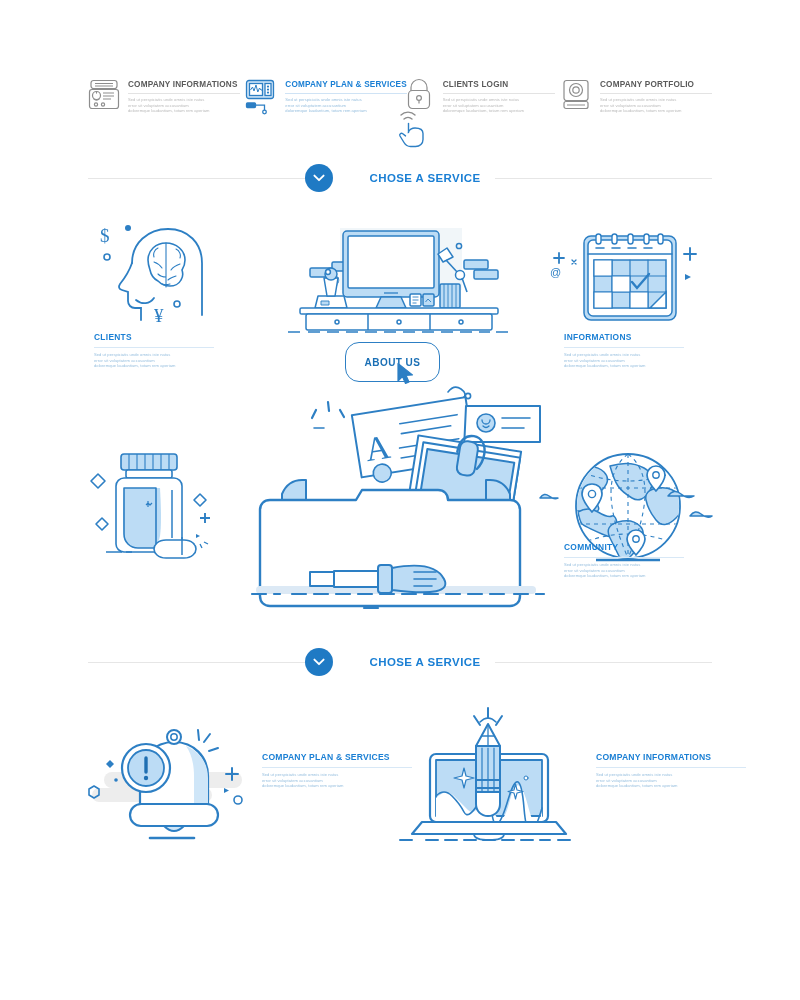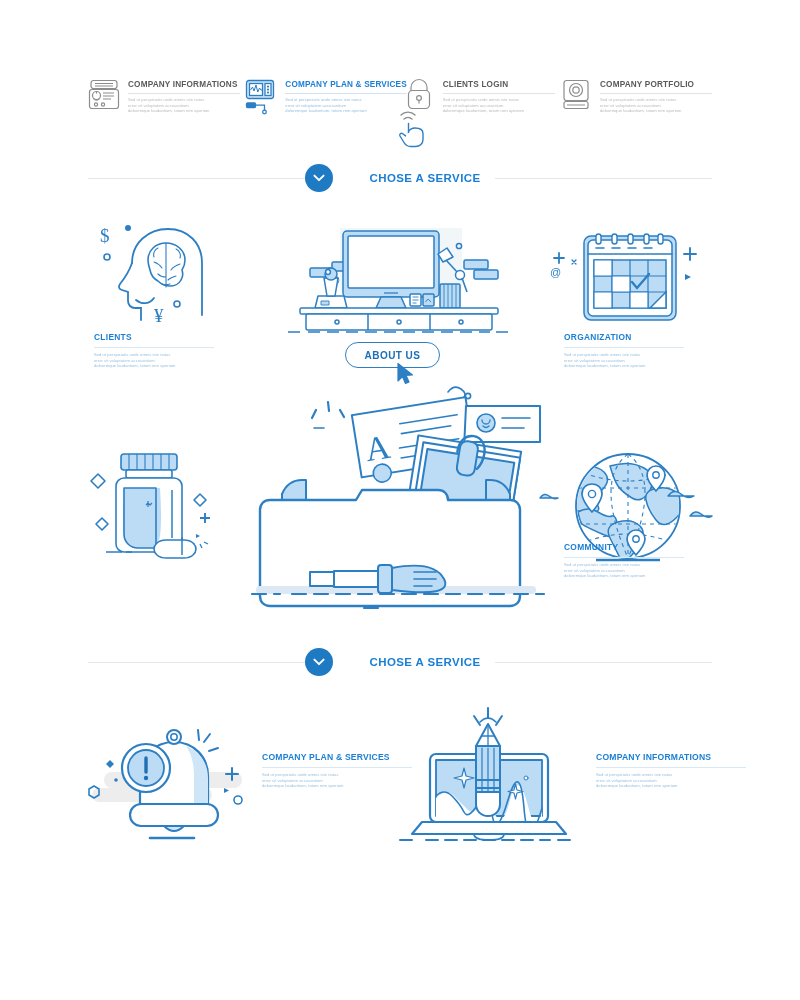--- a/index.html
+++ b/index.html
@@ -59,21 +59,21 @@
   .bot-item { position: absolute; width: 150px; }
   .bot-item .b-title {
     font-size: 8.6px; font-weight: bold; color: #1a7fd4; letter-spacing: .2px;
     line-height: 11px; white-space: nowrap;
   }
   .bot-item .rule { background: #d8e8f6; margin: 4px 0 4px; }
 
   
   .about {
     position: absolute; left: 345px; top: 342px;
-    width: 95px; height: 26px; border: 1.6px solid #2d7fc4; border-radius: 14px;
+    width: 95px; height: 40px; border: 1.6px solid #2d7fc4; border-radius: 14px;
     display: flex; align-items: center; justify-content: center;
     background: #fff;
     text-align: center;
   }
   .about span {
     font-size: 10px; font-weight: bold; color: #1a6fb5; letter-spacing: .45px;
   }
 
   .ill { position: absolute; }
   svg { overflow: visible; }
@@ -292,21 +292,21 @@
         <rect x="46" y="70" width="18" height="16" fill="#fff" stroke="none"></rect>
         <path d="M46 70h18v16H46z" stroke-width="1.2"></path>
         <rect x="82" y="70" width="18" height="16" fill="#fff" stroke="none"></rect>
         <path d="M82 70h18v16H82z" stroke-width="1.2"></path>
         <path d="M84 60l5 6 12-14" stroke-width="2.4"></path>
         <path d="M102 86l16-16v16z" fill="#fff"></path>
       </g>
     </svg>
   </div>
   <div class="side" style="left:564px;top:332px;">
-    <div class="s-title">ORGANIZATION</div>
+    <div class="s-title">INFORMATIONS</div>
     <div class="rule"></div>
     <div class="micro blue">Sed ut perspiciatis unde omnis iste natus</div>
     <div class="micro blue">error sit voluptatem accusantium</div>
     <div class="micro blue">doloremque laudantium, totam rem aperiam</div>
   </div>
 
   <div class="about">
     <span>ABOUT US</span>
   </div>
   <div class="ill" style="left:396px;top:362px;">

